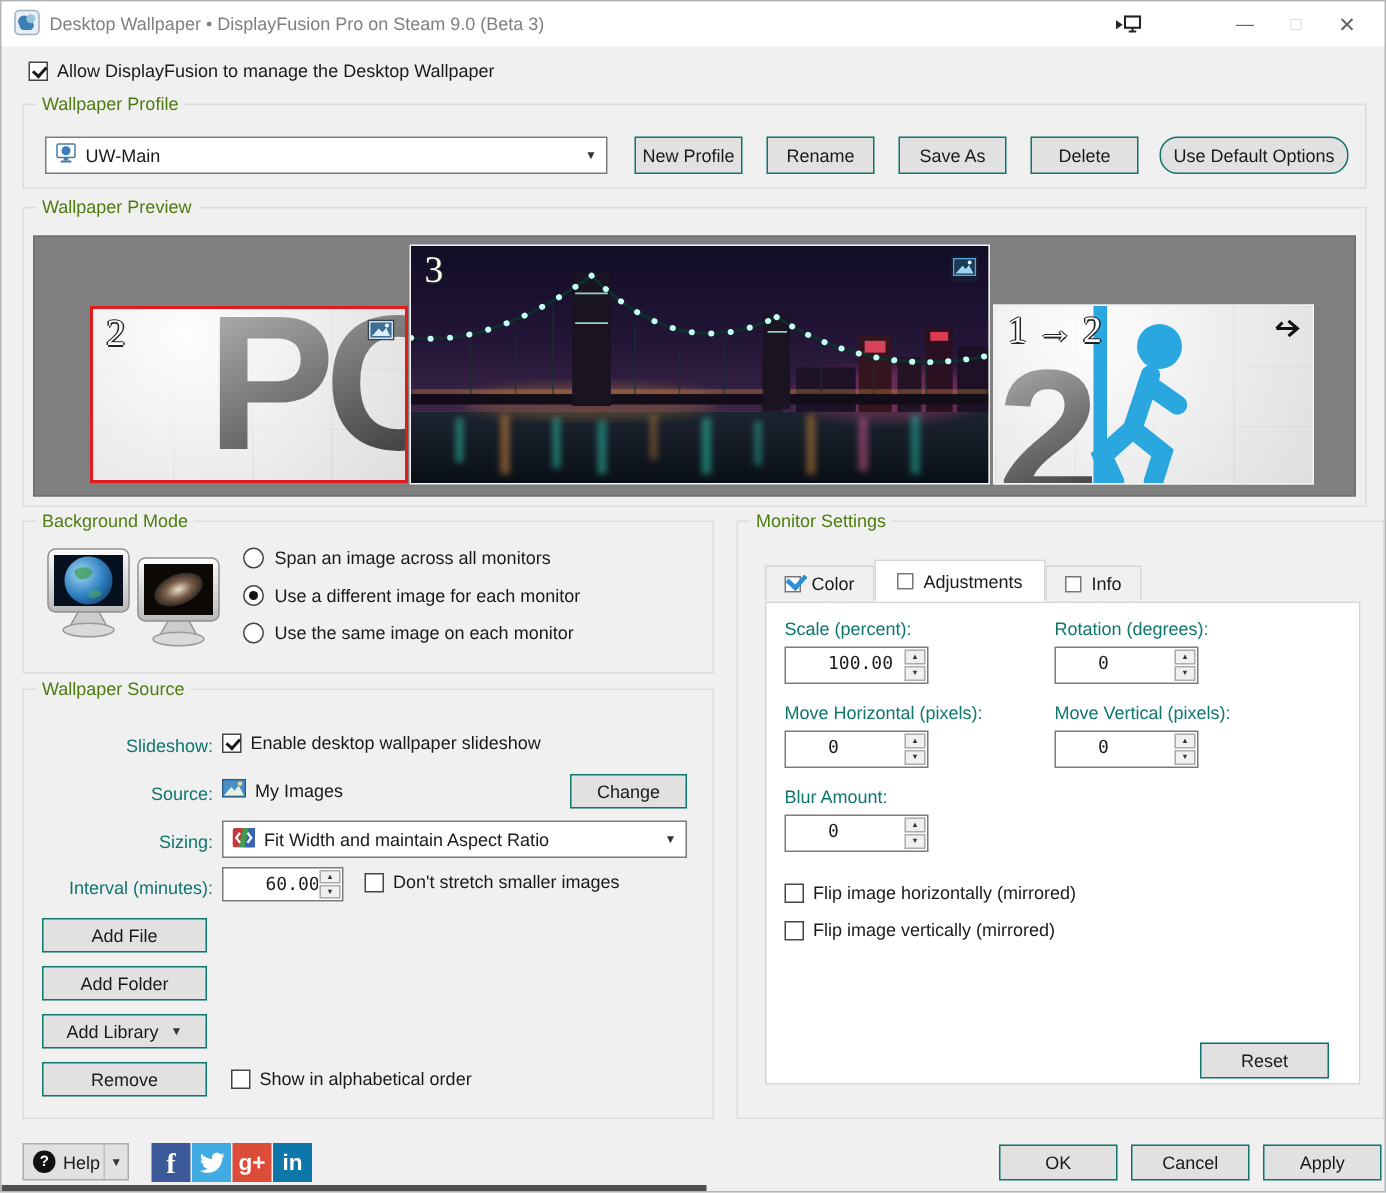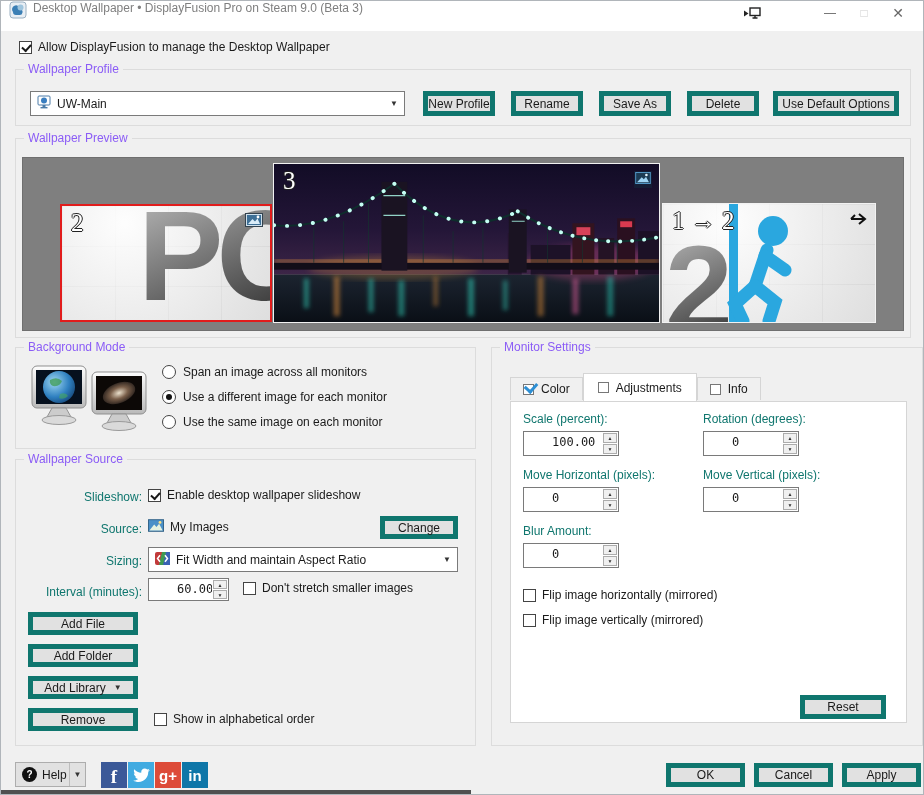--- a/index.html
+++ b/index.html
@@ -4,32 +4,32 @@
 <style>
   * { box-sizing: border-box; margin: 0; padding: 0; }
   html,body { background:#cfd3d6; }
   body { font-family:"Liberation Sans", sans-serif; font-size:12px; color:#1a1a1a; }
 
   .window { position:relative; width:924px; height:795px; background:#f0f0f0;
             border:1px solid #b0b5ba; overflow:hidden; }
 
   
   .titlebar { position:absolute; left:0; top:0; width:100%; height:30px; background:#ffffff;
-              display:flex; padding:0 8px; }
+              display:flex; align-items:center; padding:0 8px; }
   .titlebar .title { color:#7f7f7f; font-size:12px; margin-left:6px; flex:0 0 auto; }
   .tb-spacer { flex:1; }
   .tb-btn { width:34px; height:24px; display:flex; align-items:center; justify-content:center;
             color:#666; font-size:12px; }
   .tb-btn.disabled { color:#d0d0d0; }
 
   
   .group { position:absolute; border:1px solid #dcdcdc; }
-  .glabel { position:absolute; top:-8px; left:8px; background:#f0f0f0; padding:0 4px; color:#8b5cf6; }
-
-  .btn { background:#e1e1e1; border:5px solid #0f766e; display:flex; align-items:center;
+  .glabel { position:absolute; top:-8px; left:8px; background:#f0f0f0; padding:0 4px; color:#4d7c0f; }
+
+  .btn { background:#e1e1e1; border:1px solid #0f766e; display:flex; align-items:center;
          justify-content:center; font-size:12px; color:#1a1a1a; }
 
   .cb { width:13px; height:13px; background:#fff; border:1px solid #444; position:relative;
         flex:0 0 auto; }
   .cb.checked::after { content:""; position:absolute; left:2px; top:2px; width:7px; height:4px;
         border-left:2px solid #1a1a1a; border-bottom:2px solid #1a1a1a; transform:rotate(-48deg); }
   .cbrow { display:flex; align-items:center; gap:6px; }
 
   .radio { width:14px; height:14px; border:1px solid #444; border-radius:50%; background:#fff; flex:0 0 auto; }
   .radio.selected::after { content:""; display:block; width:6px; height:6px; margin:3px;
@@ -141,21 +141,21 @@
         </svg>
       </span>
       <span>UW-Main</span>
       <span class="arrow">▼</span>
     </div>
 
     <div class="btn" style="position:absolute; left:407px; top:21px; width:72px; height:25px;">New Profile</div>
     <div class="btn" style="position:absolute; left:495px; top:21px; width:72px; height:25px;">Rename</div>
     <div class="btn" style="position:absolute; left:583px; top:21px; width:72px; height:25px;">Save As</div>
     <div class="btn" style="position:absolute; left:671px; top:21px; width:72px; height:25px;">Delete</div>
-    <div class="btn" style="position:absolute; left:757px; top:21px; width:126px; height:25px;">Use Default Options</div>
+    <div class="btn" style="position:absolute; left:757px; top:21px; width:126px; height:25px;border-radius:12px;">Use Default Options</div>
   </div>
 
   <div class="group" style="left:14px; top:137px; width:896px; height:200px;">
     <span class="glabel">Wallpaper Preview</span>
 
     <div class="preview-area">
 
       <div class="mon gridbg" style="left:37px; top:46px; width:212px; height:118px; border:2px solid #e11c1c;">
         <div class="grad-text" style="left:76px; top:-14px; font-size:128px; letter-spacing:-7px;">PC</div>
         <span class="mnum">2</span>

